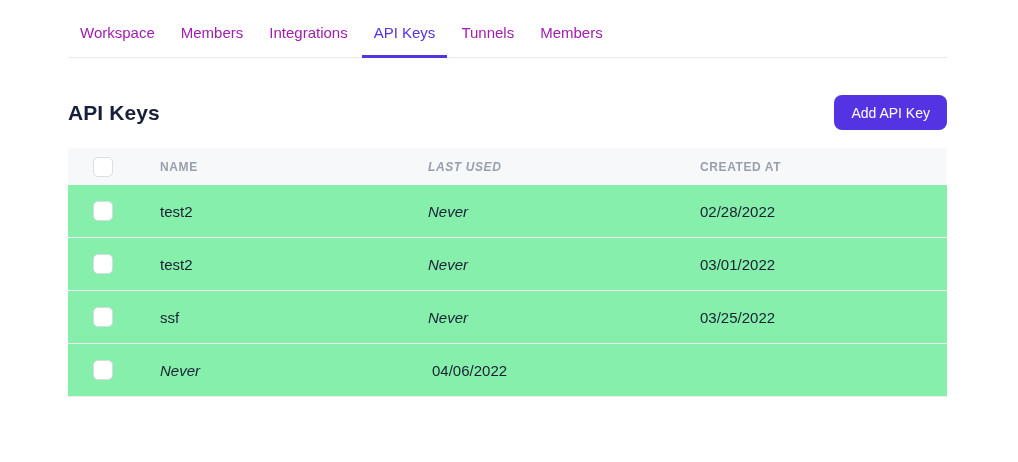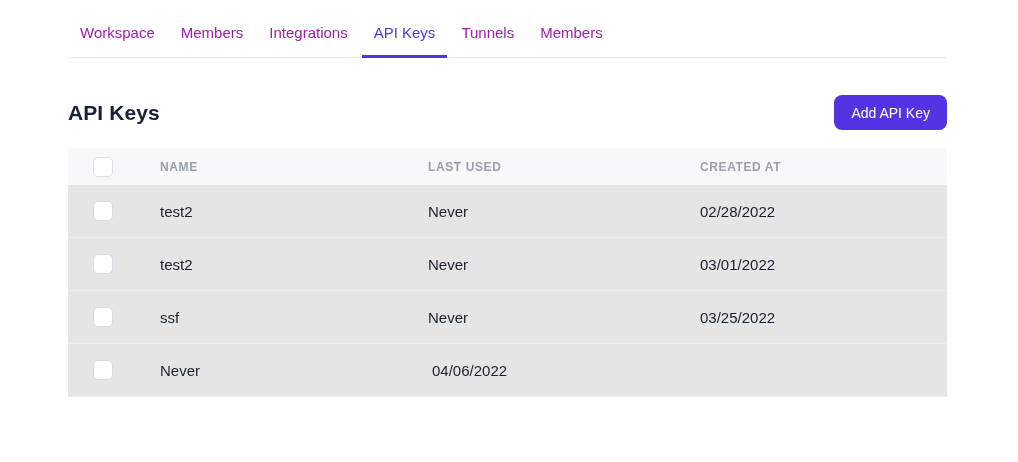--- a/index.html
+++ b/index.html
@@ -64,26 +64,26 @@
     align-items: center;
     height: 37px;
     background: #f7f8fa;
     border-radius: 3px;
   }
   .trow {
     display: flex;
     align-items: center;
     height: 53px;
     border-bottom: 1px solid #ebedf1;
-    background: #e5e5e5;
+    background: #86efac;
   }
   .cell { font-size: 15px; color: #182031; }
   .col-check { width: 92px; padding-left: 25px; display: flex; align-items: center; }
   .col-name { width: 268px; }
-  .col-last { width: 272px; }
+  .col-last { width: 272px; font-style: italic; }
   .col-created { flex: 1; }
   .th {
     font-size: 12px;
     font-weight: 700;
     color: #98a0ad;
     letter-spacing: 0.6px;
     text-transform: uppercase;
   }
   .checkbox {
     width: 20px;

